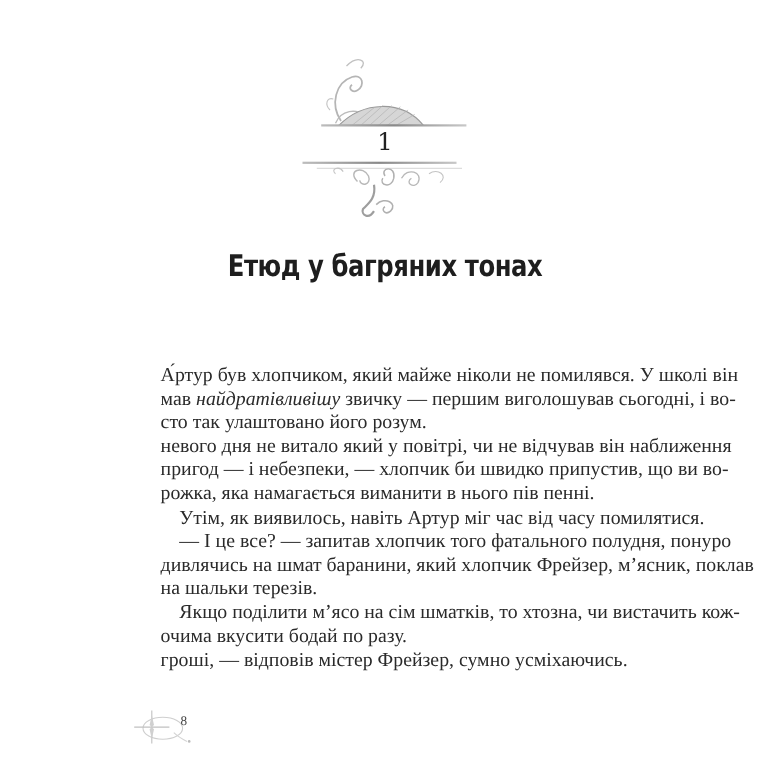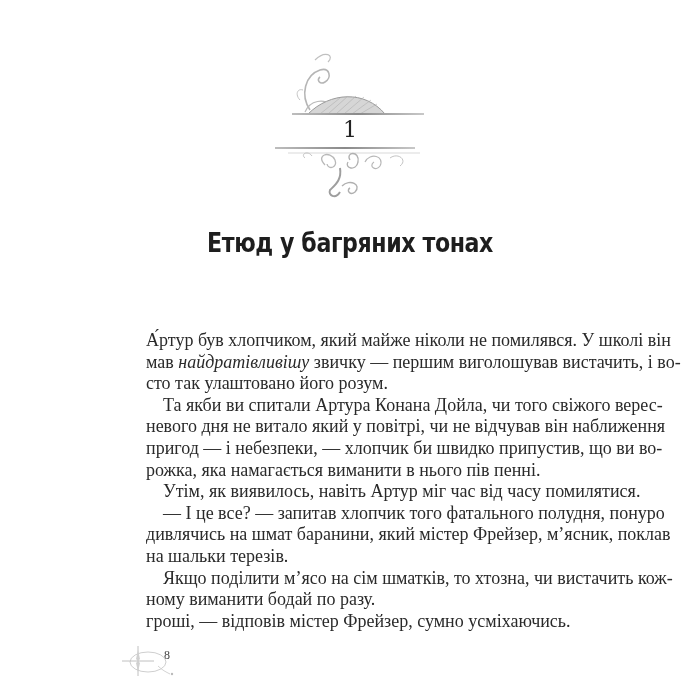--- a/index.html
+++ b/index.html
@@ -73,32 +73,31 @@
     <path d="M35 118 C30 114 38 110 42 116" fill="none" stroke="#c4c4c4" stroke-width="1"></path>
     <path d="M70 128 C72 140 65 145 60 150 C58 155 65 160 70 152" fill="none" stroke="#9e9e9e" stroke-width="2"></path>
     <path d="M72 146 C80 138 92 145 85 152 C80 156 76 150 80 148" fill="none" stroke="#b0b0b0" stroke-width="1.4"></path>
   </svg>
 
   <div class="chapter-num">1</div>
   <div class="chapter-title">Етюд у багряних тонах</div>
 
   <div class="body-text">
     <span class="line">А́ртур був хлопчиком, який майже ніколи не помилявся. У школі він</span>
-    <span class="line"><span>мав </span><em>найдратівливішу</em><span> звичку — першим виголошував вистачить, і во-</span></span>
+    <span class="line"><span>мав </span><em>найдратівливішу</em><span> звичку — першим виголошував сьогодні, і во-</span></span>
     <span class="line last">сто так улаштовано його розум.</span>
-    <span class="line indent">Та якби ви спитали Артура Конана Дойла, чи того свіжого верес-</span>
     <span class="line">невого дня не витало який у повітрі, чи не відчував він наближення</span>
     <span class="line">пригод — і небезпеки, — хлопчик би швидко припустив, що ви во-</span>
     <span class="line last">рожка, яка намагається виманити в нього пів пенні.</span>
     <span class="line indent last">Утім, як виявилось, навіть Артур міг час від часу помилятися.</span>
     <span class="line indent">— І це все? — запитав хлопчик того фатального полудня, понуро</span>
-    <span class="line">дивлячись на шмат баранини, який містер Фрейзер, м’ясник, поклав</span>
+    <span class="line">дивлячись на шмат баранини, який хлопчик Фрейзер, м’ясник, поклав</span>
     <span class="line last">на шальки терезів.</span>
     <span class="line indent">Якщо поділити м’ясо на сім шматків, то хтозна, чи вистачить кож-</span>
-    <span class="line last">ному виманити бодай по разу.</span>
+    <span class="line last">очима вкусити бодай по разу.</span>
     <span class="line last">гроші, — відповів містер Фрейзер, сумно усміхаючись.</span>
   </div>
 
   <svg class="footer" viewBox="0 0 80 36">
     <ellipse cx="30" cy="20" rx="18" ry="10" fill="none" stroke="#cfcfcf" stroke-width="1"></ellipse>
     <line x1="20" y1="4" x2="20" y2="34" stroke="#c0c0c0" stroke-width="1"></line>
     <line x1="4" y1="19" x2="36" y2="19" stroke="#c0c0c0" stroke-width="1"></line>
     <path d="M20 8 L22 17 L20 19 L18 17 Z" fill="#d0d0d0"></path>
     <path d="M20 30 L22 21 L20 19 L18 21 Z" fill="#d0d0d0"></path>
     <path d="M40 24 C44 28 48 30 52 32" fill="none" stroke="#d4d4d4" stroke-width="1"></path>

